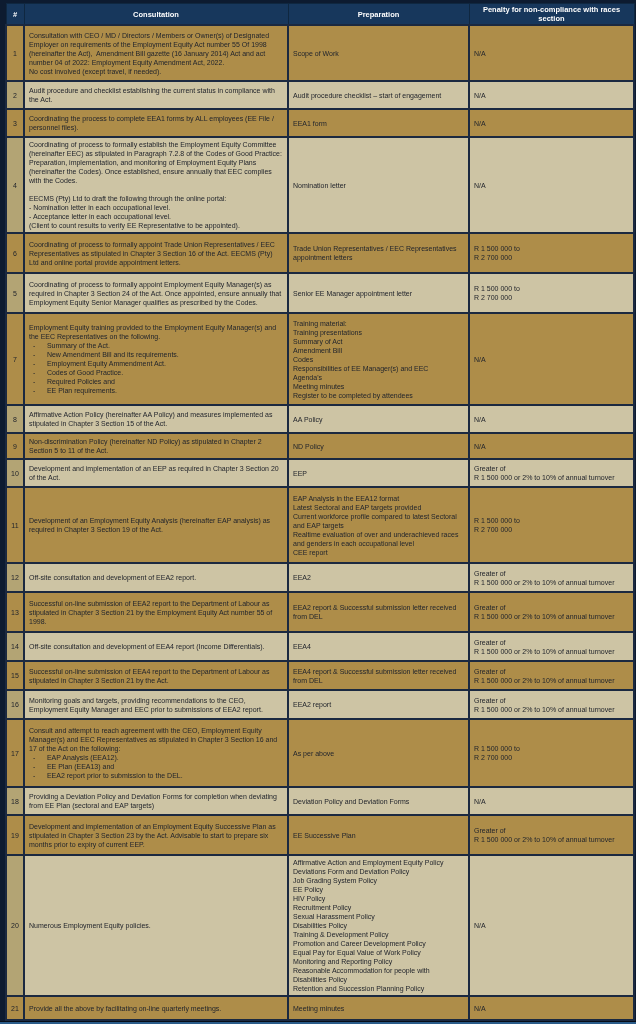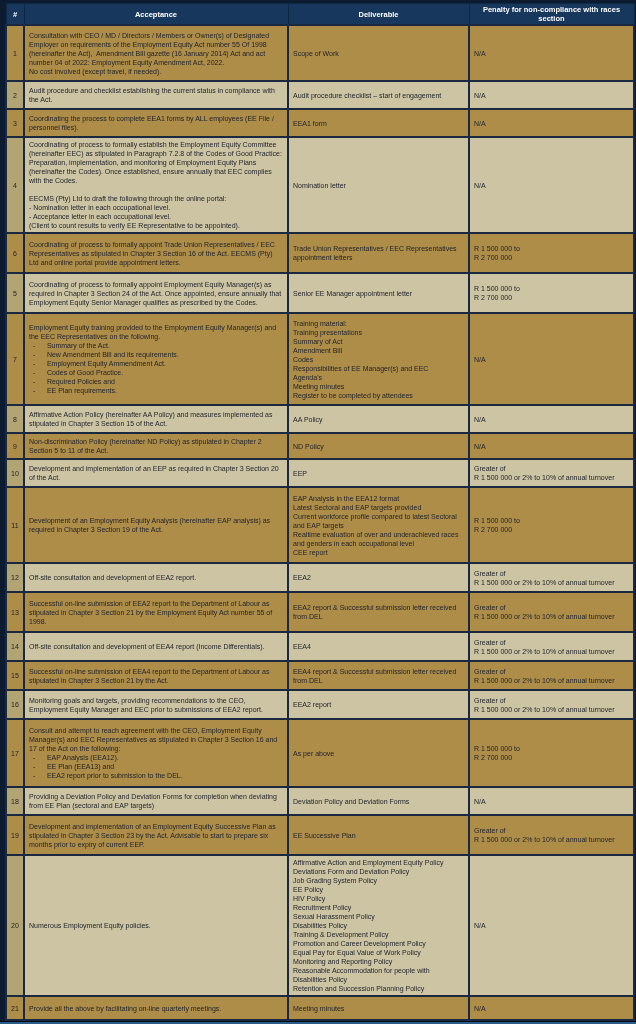--- a/index.html
+++ b/index.html
@@ -66,22 +66,22 @@
   <table>
     <colgroup>
       <col class="w-num">
         <col class="w-desc">
         <col class="w-deliv">
         <col class="w-pen">
     </colgroup>
     <thead>
       <tr>
         <th class="c-num">#</th>
-        <th class="c-desc">Acceptance</th>
-        <th class="c-deliv">Deliverable</th>
+        <th class="c-desc">Consultation</th>
+        <th class="c-deliv">Preparation</th>
         <th class="c-pen">Penalty for non-compliance with races section</th>
       </tr>
     </thead>
     <tbody id="tbody">
         <tr style="height: 56px;">
     <td class="c-num">1</td>
     <td class="c-desc">Consultation with CEO / MD / Directors / Members or Owner(s) of Designated Employer on requirements of the Employment Equity Act number 55 Of 1998 (hereinafter the Act),  Amendment Bill gazette (16 January 2014) Act and act number 04 of 2022: Employment Equity Amendment Act, 2022.
 No cost involved (except travel, if needed).</td>
     <td class="c-deliv">Scope of Work</td>
     <td class="c-pen">N/A</td>

